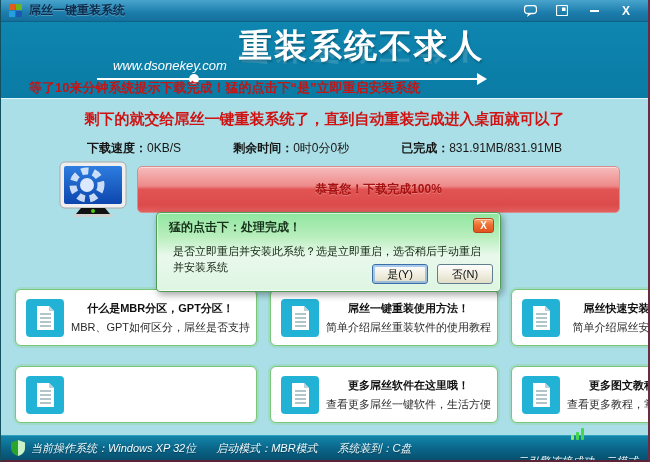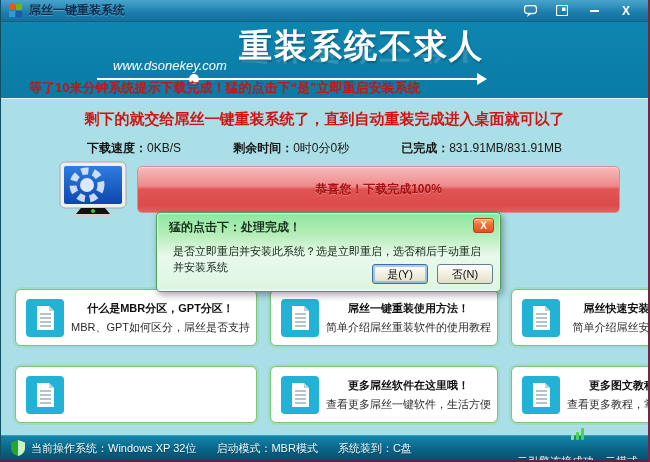--- a/index.html
+++ b/index.html
@@ -85,20 +85,21 @@
     font-family:"Liberation Sans","DejaVu Sans",sans-serif;
   }
   .xp-btn.focus { box-shadow:0 0 0 2px rgba(96,160,228,.55) inset; border-color:#3a6ea5; }
   
   .statusbar {
     position:absolute; left:0; right:0; bottom:0; height:25px;
     background:linear-gradient(#1286aa,#0a6488 55%,#07506e);
     border-top:1px solid #2fa0bd;
     display:flex; align-items:center; color:#f2feff; font-size:11px; padding:0 10px;
     text-shadow:0 1px 1px rgba(0,0,0,.4);
+    font-style:italic;
   }
   .sb-left { display:flex; align-items:center; gap:6px; }
   .sb-seg { margin-right:14px; }
   .sb-right { margin-left:auto; display:flex; align-items:center; gap:14px;flex-direction:column; }
   .bars { display:flex; align-items:flex-end; gap:2px; height:12px; }
   .bars i { width:3px; background:#46d84a; display:block; border-radius:1px; }
   .bars i:nth-child(1){height:5px; background:#8fe86a;} .bars i:nth-child(2){height:8px;} .bars i:nth-child(3){height:12px;}
 </style>
 </head>
 <body>

